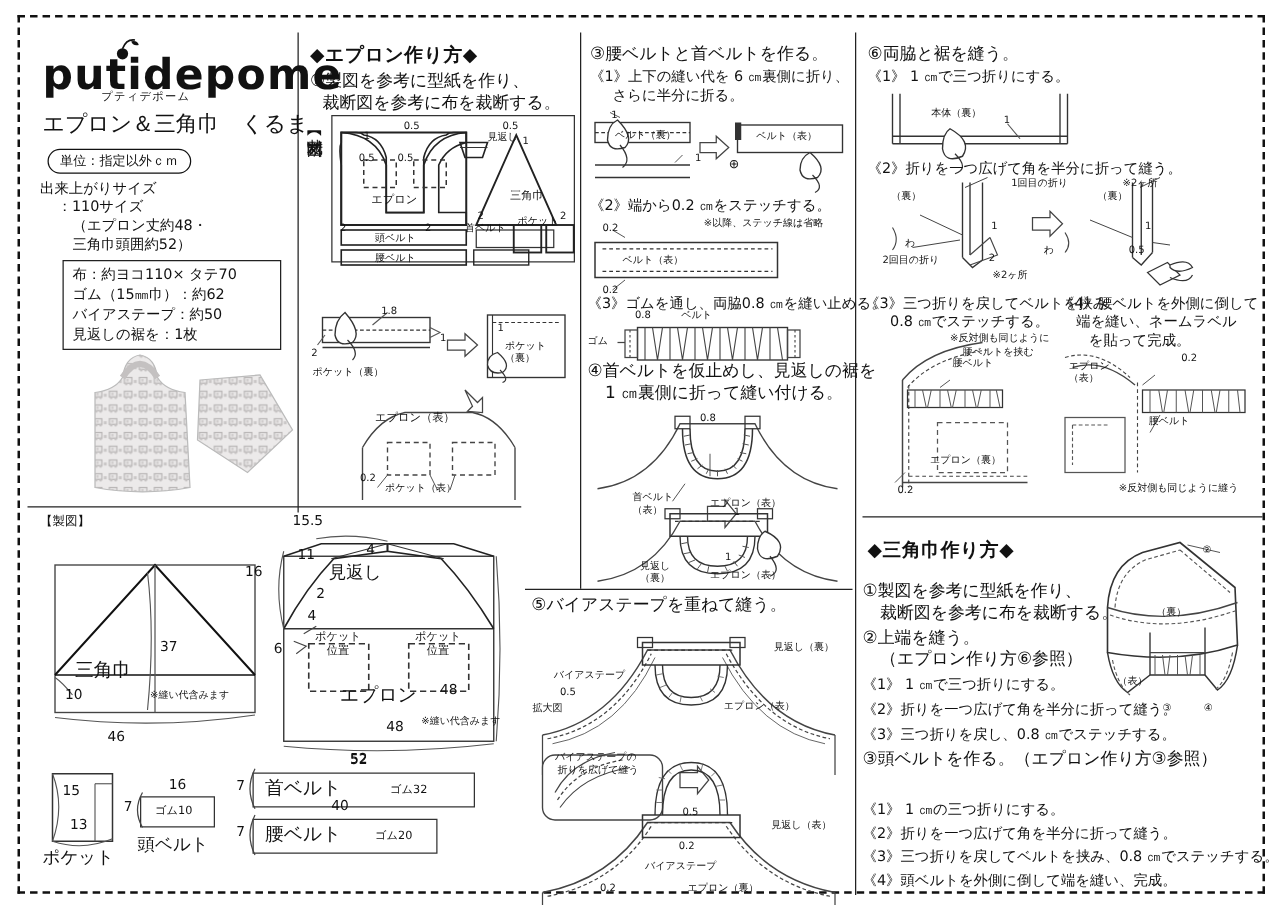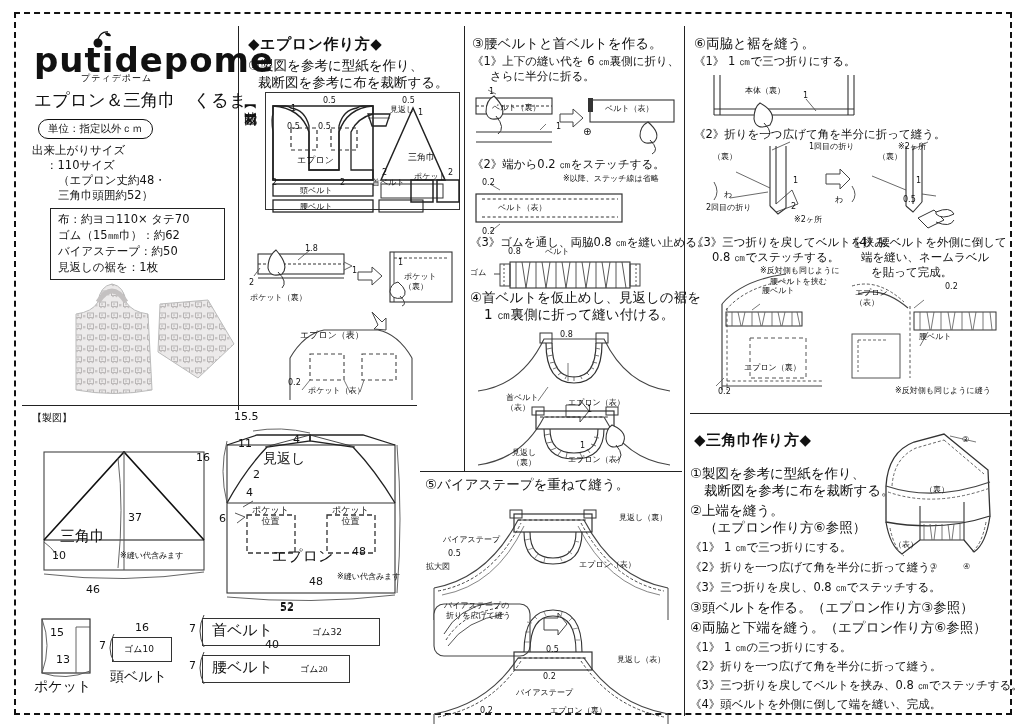--- a/index.html
+++ b/index.html
@@ -150,21 +150,21 @@
   <div class="t" style="left:212px;top:622px;font-size:15px;">首ベルト</div>
   <div class="t tiny" style="left:312px;top:627px;">ゴム32</div>
   <svg width="22" height="34" style="left:186px;top:615px;">
       <path d="M18 0 q-8 16 0 32" stroke="#444" stroke-width="1" fill="none"></path>
     </svg>
 
   <div class="boxthin" style="left:202px;top:655px;width:148px;height:28px;"></div>
   <div class="t num" style="left:265px;top:639px;">40</div>
   <div class="t num" style="left:189px;top:660px;">7</div>
   <div class="t" style="left:212px;top:659px;font-size:15px;">腰ベルト</div>
-  <div class="t tiny" style="left:300px;top:664px;font-family:Liberation Serif, serif;">ゴム20</div>
+  <div class="t tiny" style="left:300px;top:664px;">ゴム20</div>
   <svg width="22" height="34" style="left:186px;top:652px;">
       <path d="M18 0 q-8 16 0 32" stroke="#444" stroke-width="1" fill="none"></path>
     </svg>
 
   <div class="t hd" style="left:248px;top:36px;">◆エプロン作り方◆</div>
   <div class="t step" style="left:248px;top:58px;">①製図を参考に型紙を作り、</div>
   <div class="t step" style="left:258px;top:75px;">裁断図を参考に布を裁断する。</div>
   <div class="t" style="left:243px;top:100px;font-size:13px;writing-mode:vertical-rl;letter-spacing:1px;">【裁断図】</div>
 
   <div class="boxthin" style="left:265px;top:92px;width:195px;height:118px;"></div>
@@ -485,21 +485,20 @@
 
   <div class="t hd" style="left:694px;top:432px;">◆三角巾作り方◆</div>
   <div class="t step" style="left:690px;top:466px;">①製図を参考に型紙を作り、</div>
   <div class="t step" style="left:704px;top:483px;">裁断図を参考に布を裁断する。</div>
   <div class="t step" style="left:690px;top:503px;">②上端を縫う。</div>
   <div class="t step" style="left:704px;top:520px;">（エプロン作り方⑥参照）</div>
   <div class="t sub" style="left:690px;top:541px;">《1》 1 ㎝で三つ折りにする。</div>
   <div class="t sub" style="left:690px;top:561px;">《2》折りを一つ広げて角を半分に折って縫う。</div>
   <div class="t sub" style="left:690px;top:581px;">《3》三つ折りを戻し、0.8 ㎝でステッチする。</div>
   <div class="t step" style="left:690px;top:600px;">③頭ベルトを作る。（エプロン作り方③参照）</div>
-  <div class="t step" style="left:690px;top:620px;">④両脇と下端を縫う。（エプロン作り方⑥参照）</div>
   <div class="t sub" style="left:690px;top:641px;">《1》 1 ㎝の三つ折りにする。</div>
   <div class="t sub" style="left:690px;top:660px;">《2》折りを一つ広げて角を半分に折って縫う。</div>
   <div class="t sub" style="left:690px;top:679px;">《3》三つ折りを戻してベルトを挟み、0.8 ㎝でステッチする。</div>
   <div class="t sub" style="left:690px;top:698px;">《4》頭ベルトを外側に倒して端を縫い、完成。</div>
 
   <svg width="150" height="135" style="left:872px;top:428px;">
     <path d="M14 58 Q16 24 42 14 L72 6 L116 42 L118 88 Q70 104 14 94 Z" fill="#fff" stroke="#333" stroke-width="1.3"></path>
     <path d="M20 58 Q22 30 44 20 L72 12" fill="none" stroke="#555" stroke-width=".9" stroke-dasharray="3 2"></path>
     <path d="M72 12 L112 46" fill="none" stroke="#555" stroke-width=".9" stroke-dasharray="3 2"></path>
     <path d="M14 58 Q62 74 118 54" fill="none" stroke="#444" stroke-width="1.1"></path>

